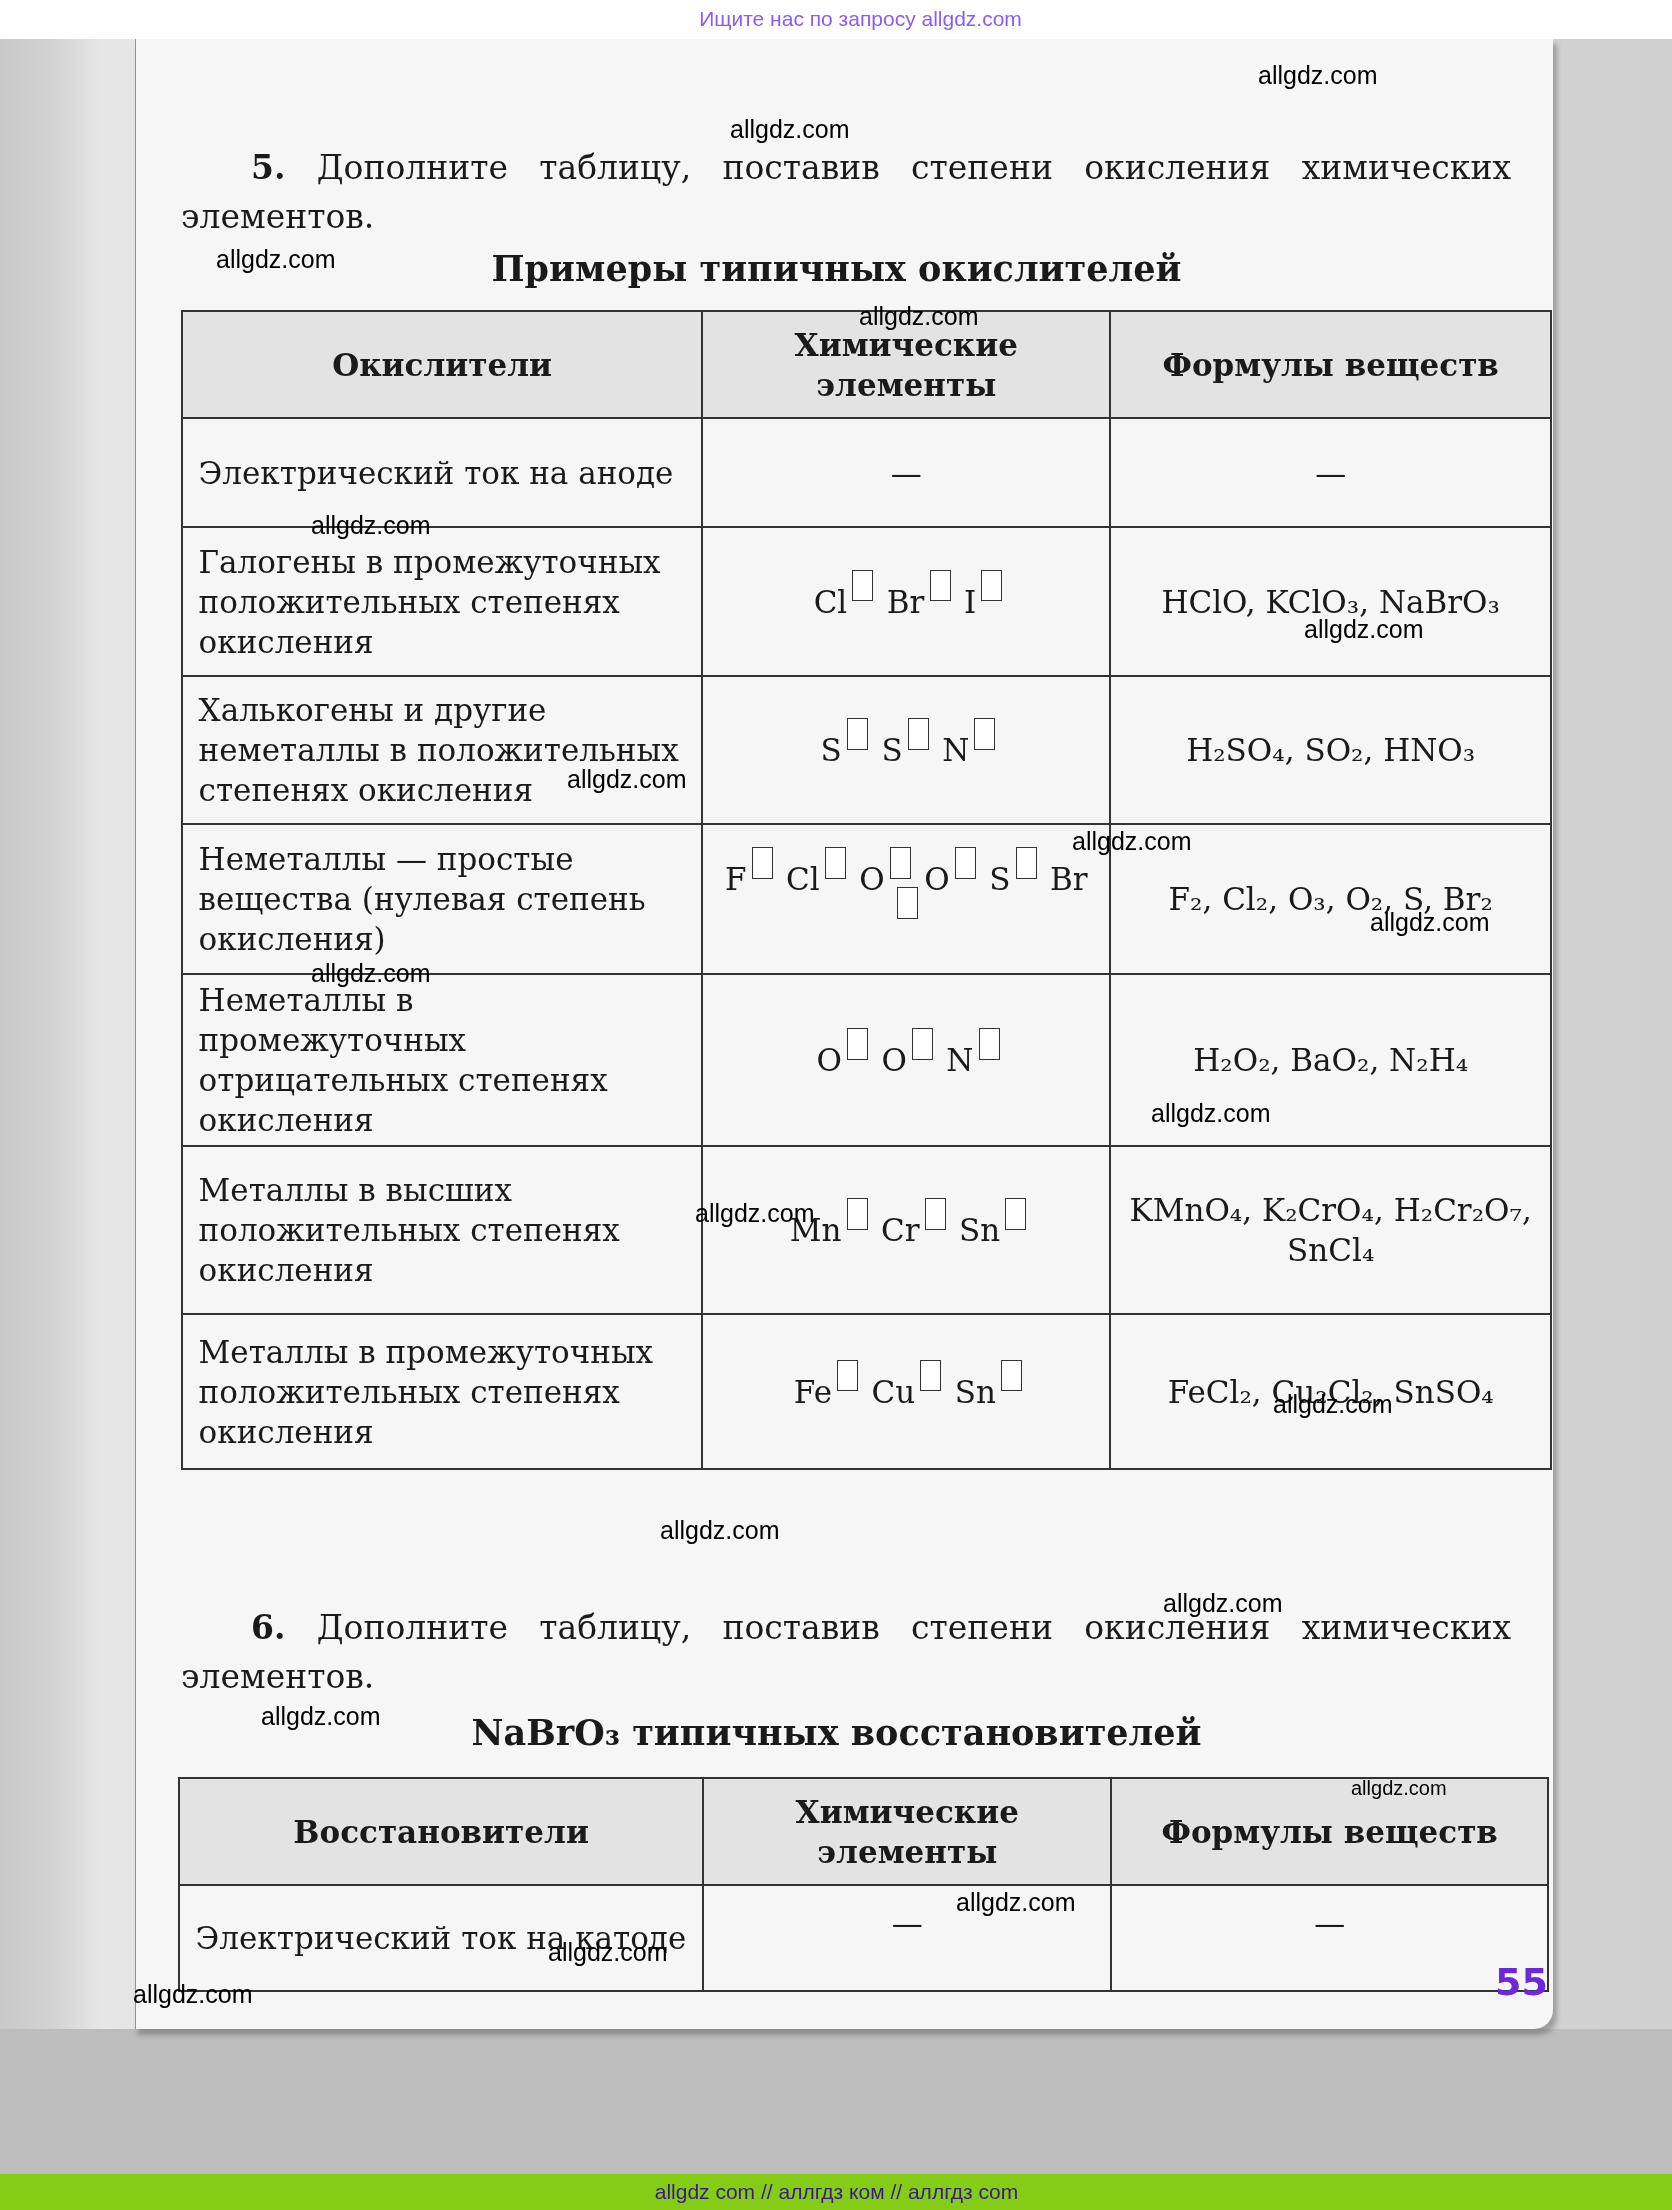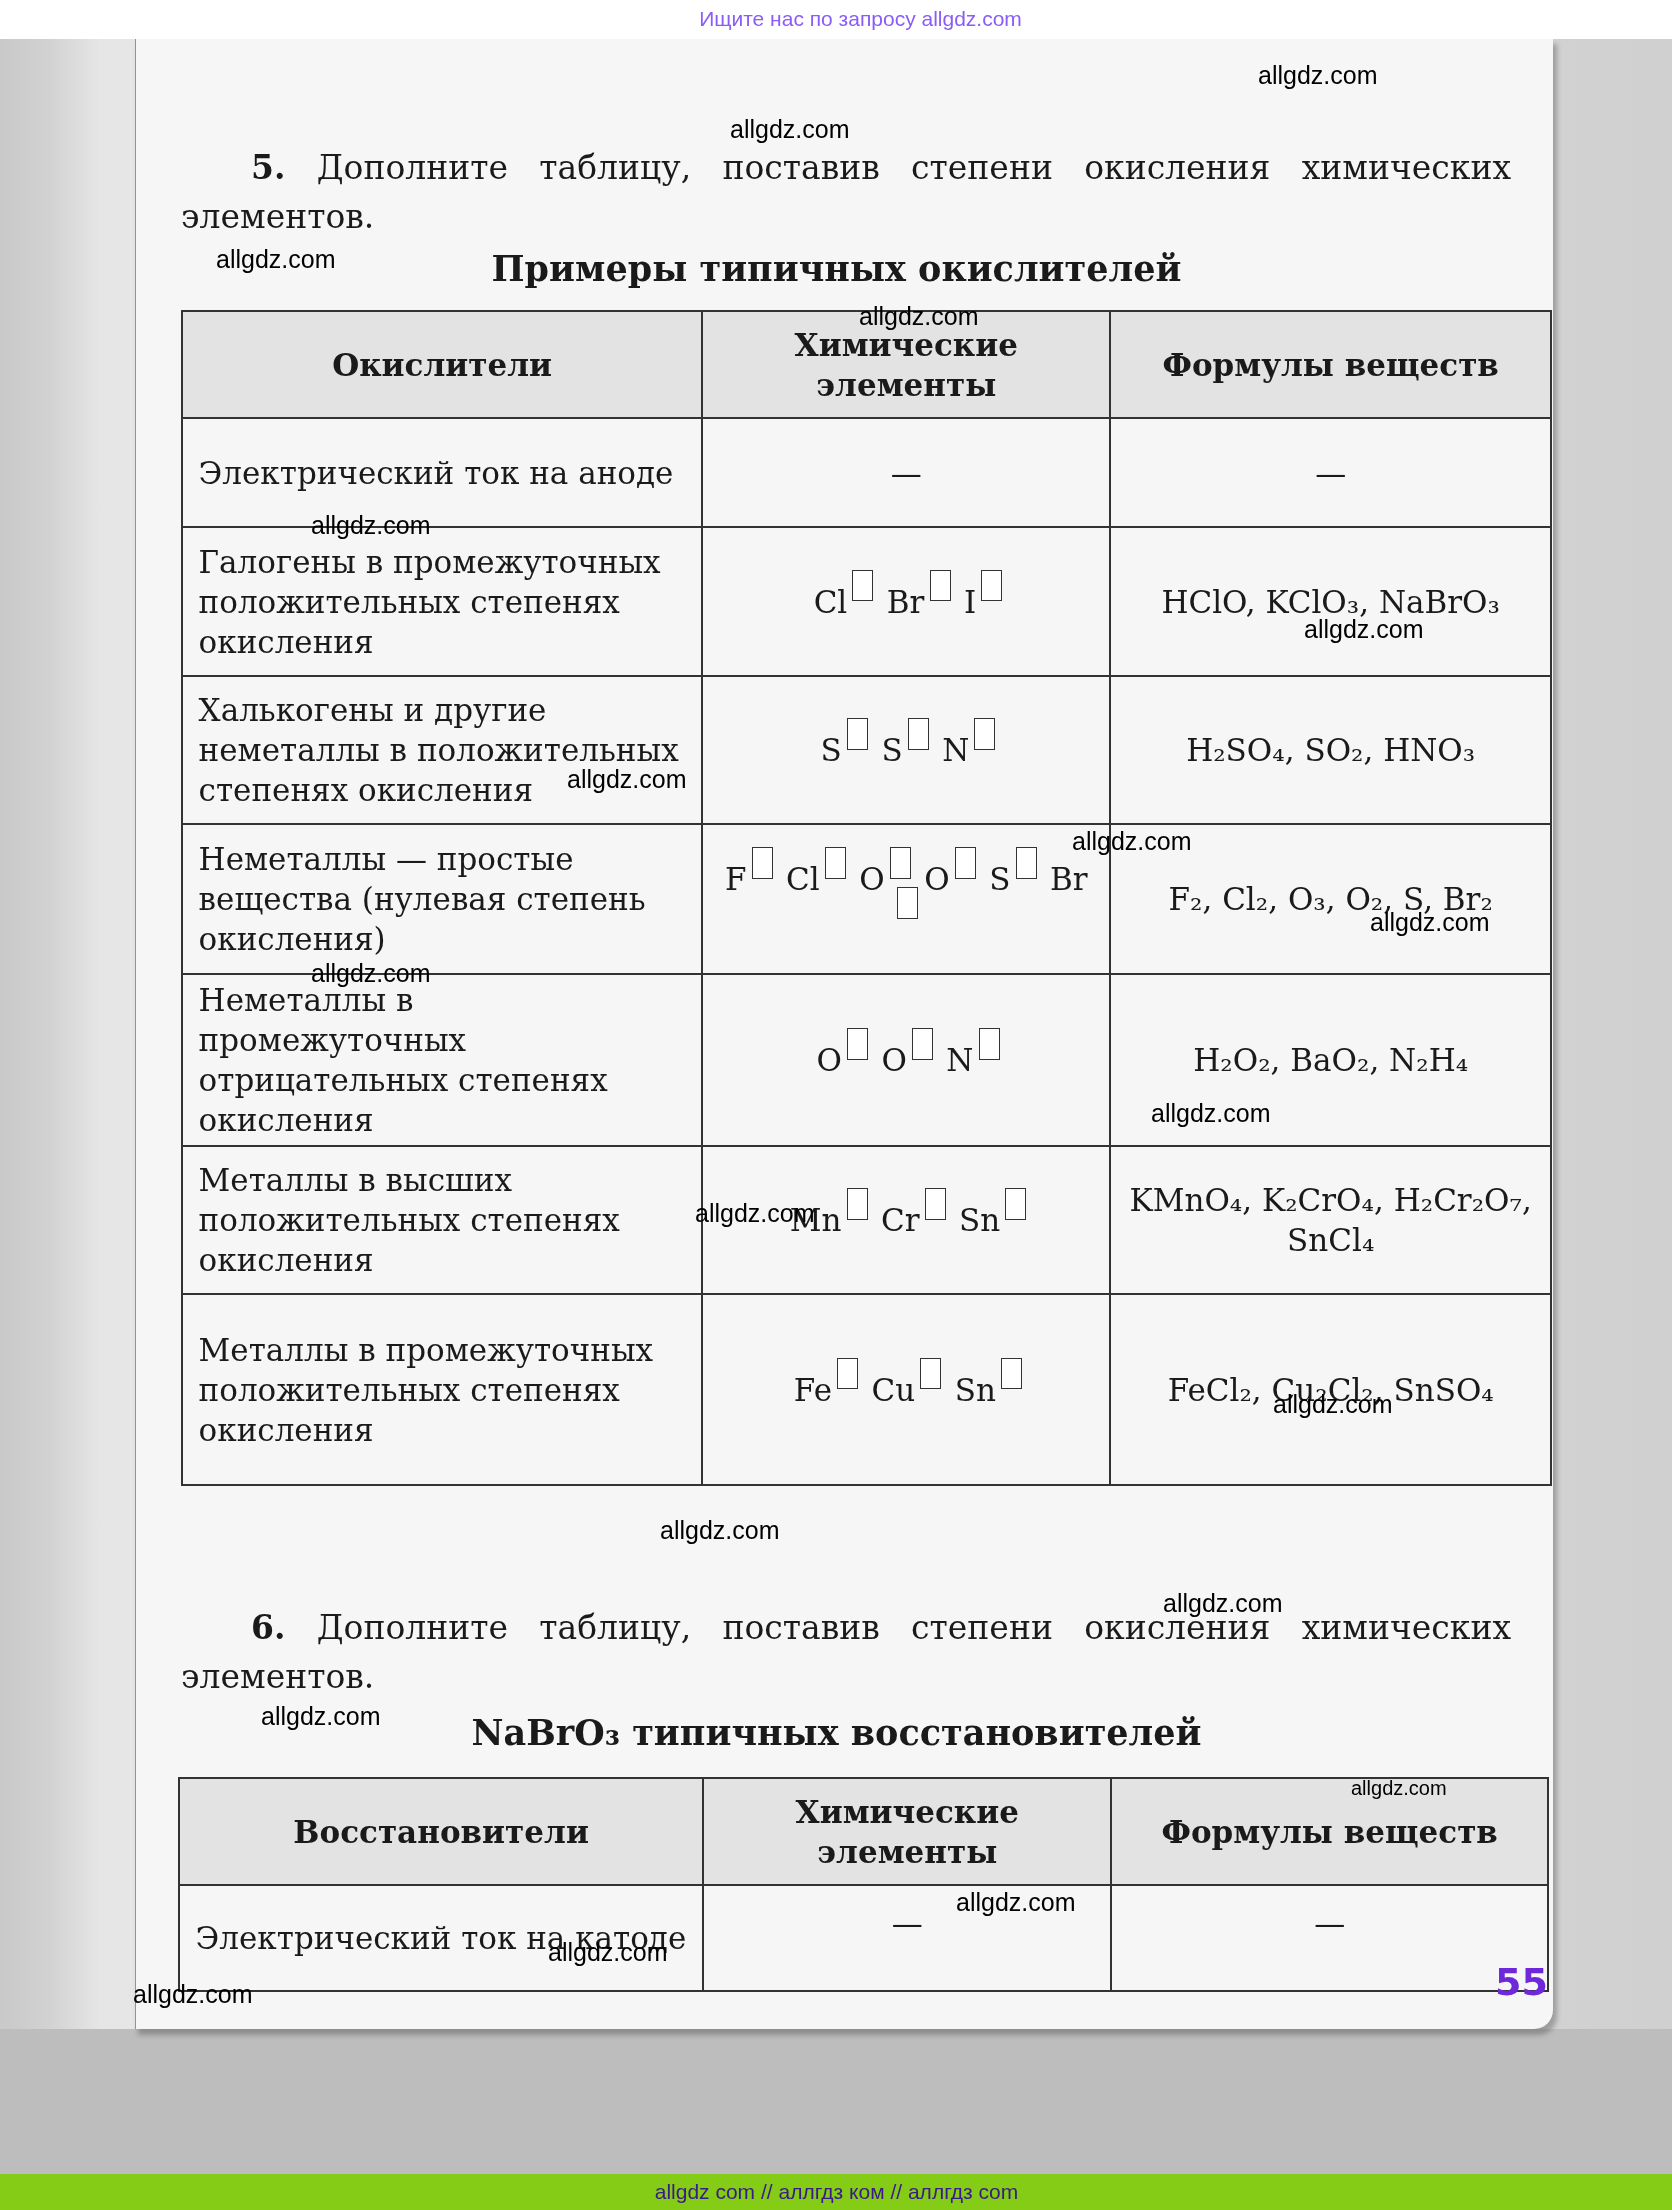--- a/index.html
+++ b/index.html
@@ -84,30 +84,30 @@
   </tr>
   <tr style="height:147px;">
     <td class="c1">Неметаллы в промежуточных отрицательных степенях окисления</td>
     <td class="c2">
       <span class="el">O</span><span class="box"></span>
       <span class="el">O</span><span class="box"></span>
       <span class="el">N</span><span class="box"></span>
     </td>
     <td class="c3">H₂O₂, BaO₂, N₂H₄</td>
   </tr>
-  <tr style="height:148px;">
+  <tr style="height:168px;">
     <td class="c1">Металлы в высших положительных степенях окисления</td>
     <td class="c2">
       <span class="el">Mn</span><span class="box"></span>
       <span class="el">Cr</span><span class="box"></span>
       <span class="el">Sn</span><span class="box"></span>
     </td>
     <td class="c3">KMnO₄, K₂CrO₄, H₂Cr₂O₇, SnCl₄</td>
   </tr>
-  <tr style="height:191px;">
+  <tr style="height:155px;">
     <td class="c1">Металлы в промежуточных положительных степенях окисления</td>
     <td class="c2">
       <span class="el">Fe</span><span class="box"></span>
       <span class="el">Cu</span><span class="box"></span>
       <span class="el">Sn</span><span class="box"></span>
     </td>
     <td class="c3">FeCl₂, Cu₂Cl₂, SnSO₄</td>
   </tr>
 </tbody>
   </table>

